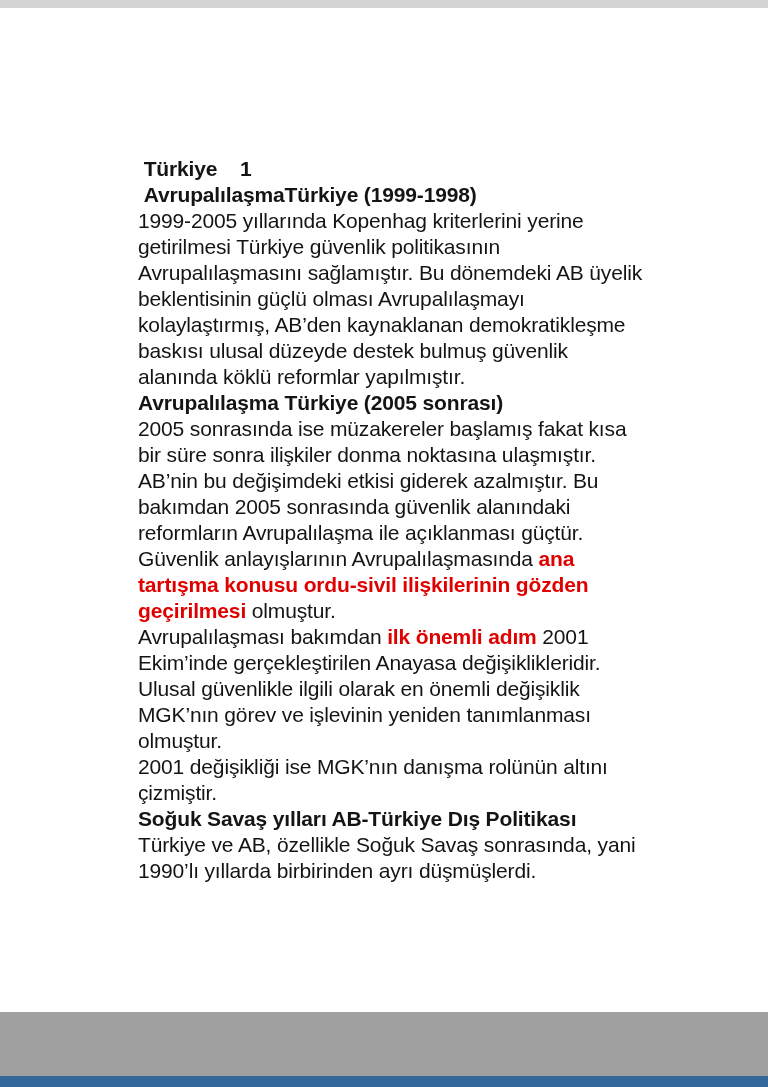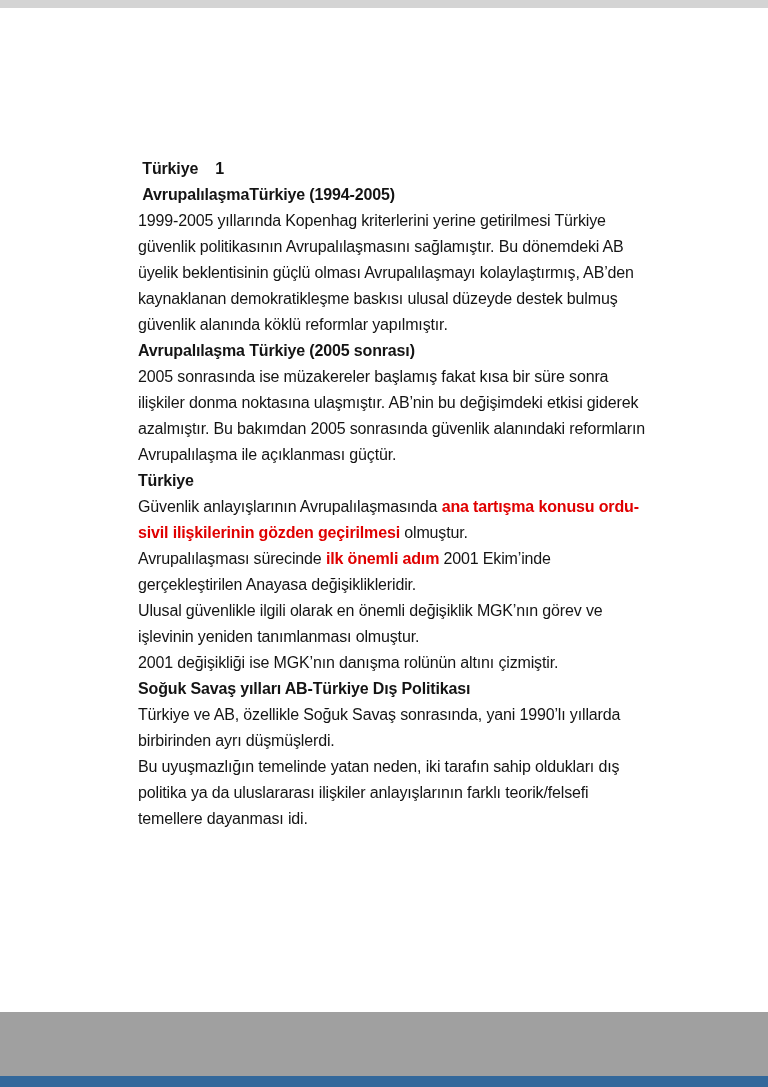--- a/index.html
+++ b/index.html
@@ -23,21 +23,21 @@
   }
   .page {
     flex: 1 1 auto;
     background: var(--page-bg, #ffffff);
     overflow: hidden;
   }
   .content {
     margin: 148px 118px 0 138px;
     width: 512px;
     color: var(--text, #141414);
-    font-size: 16px;
+    font-size: 21px;
     line-height: 26px;
     letter-spacing: -0.15px;
   }
   .para {
     white-space: pre-wrap;
   }
   .run { }
   .bold { font-weight: bold; }
   .red {
     color: var(--accent-red, #e00000);
@@ -55,29 +55,27 @@
   }
 </style>
 </head>
 <body>
 
 <div class="canvas">
   <div class="top-strip"></div>
   <div class="page">
     <div class="content">
         <p class="para"><span class="run bold"> Türkiye    1</span></p>
-        <p class="para"><span class="run bold"> AvrupalılaşmaTürkiye (1994-2005)</span></p>
+        <p class="para"><span class="run bold"> AvrupalılaşmaTürkiye (1999-1998)</span></p>
         <p class="para"><span class="run">1999-2005 yıllarında Kopenhag kriterlerini yerine getirilmesi Türkiye güvenlik politikasının Avrupalılaşmasını sağlamıştır. Bu dönemdeki AB üyelik beklentisinin güçlü olması Avrupalılaşmayı kolaylaştırmış, AB’den kaynaklanan demokratikleşme baskısı ulusal düzeyde destek bulmuş güvenlik alanında köklü reformlar yapılmıştır.</span></p>
         <p class="para"><span class="run bold">Avrupalılaşma Türkiye (2005 sonrası)</span></p>
         <p class="para"><span class="run">2005 sonrasında ise müzakereler başlamış fakat kısa bir süre sonra ilişkiler donma noktasına ulaşmıştır. AB’nin bu değişimdeki etkisi giderek azalmıştır. Bu bakımdan 2005 sonrasında güvenlik alanındaki reformların Avrupalılaşma ile açıklanması güçtür.</span></p>
-        <p class="para"><span class="run bold">Türkiye</span></p>
         <p class="para"><span class="run">Güvenlik anlayışlarının Avrupalılaşmasında </span><span class="run bold red">ana tartışma konusu ordu-sivil ilişkilerinin gözden geçirilmesi</span><span class="run"> olmuştur.</span></p>
-        <p class="para"><span class="run">Avrupalılaşması sürecinde </span><span class="run bold red">ilk önemli adım</span><span class="run"> 2001 Ekim’inde gerçekleştirilen Anayasa değişiklikleridir.</span></p>
+        <p class="para"><span class="run">Avrupalılaşması bakımdan </span><span class="run bold red">ilk önemli adım</span><span class="run"> 2001 Ekim’inde gerçekleştirilen Anayasa değişiklikleridir.</span></p>
         <p class="para"><span class="run">Ulusal güvenlikle ilgili olarak en önemli değişiklik MGK’nın görev ve işlevinin yeniden tanımlanması olmuştur.</span></p>
         <p class="para"><span class="run">2001 değişikliği ise MGK’nın danışma rolünün altını çizmiştir.</span></p>
         <p class="para"><span class="run bold">Soğuk Savaş yılları AB-Türkiye Dış Politikası</span></p>
         <p class="para"><span class="run">Türkiye ve AB, özellikle Soğuk Savaş sonrasında, yani 1990’lı yıllarda birbirinden ayrı düşmüşlerdi.</span></p>
-        <p class="para"><span class="run">Bu uyuşmazlığın temelinde yatan neden, iki tarafın sahip oldukları dış politika ya da uluslararası ilişkiler anlayışlarının farklı teorik/felsefi temellere dayanması idi.</span></p>
       </div>
   </div>
   <div class="bottom-strip"></div>
   <div class="footer-bar"></div>
 </div>
 
 </body></html>

